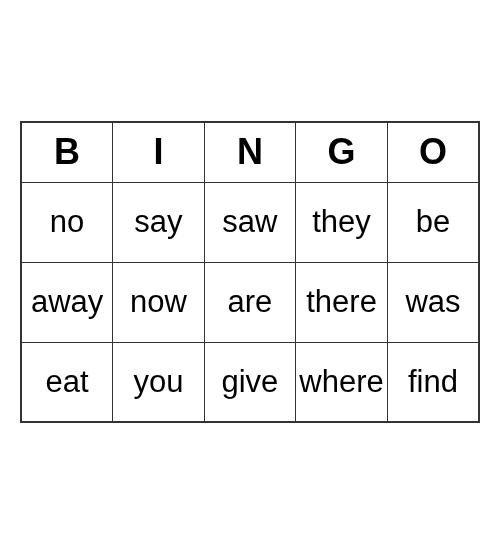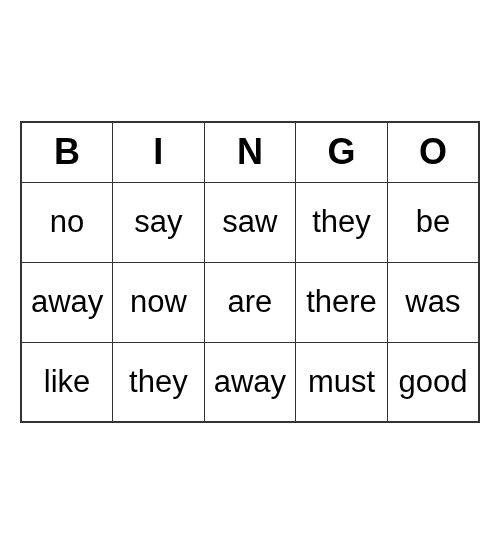--- a/index.html
+++ b/index.html
@@ -67,20 +67,20 @@
         <td>be</td>
       </tr>
       <tr class="data-row">
         <td>away</td>
         <td>now</td>
         <td>are</td>
         <td>there</td>
         <td>was</td>
       </tr>
       <tr class="data-row">
-        <td>like</td>
-        <td>they</td>
-        <td>away</td>
-        <td>must</td>
-        <td>good</td>
+        <td>eat</td>
+        <td>you</td>
+        <td>give</td>
+        <td>where</td>
+        <td>find</td>
       </tr>
     </tbody>
 </table>
 
 </body></html>

